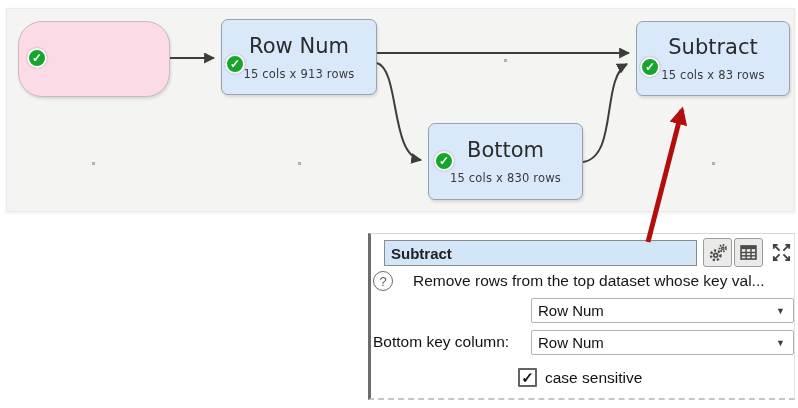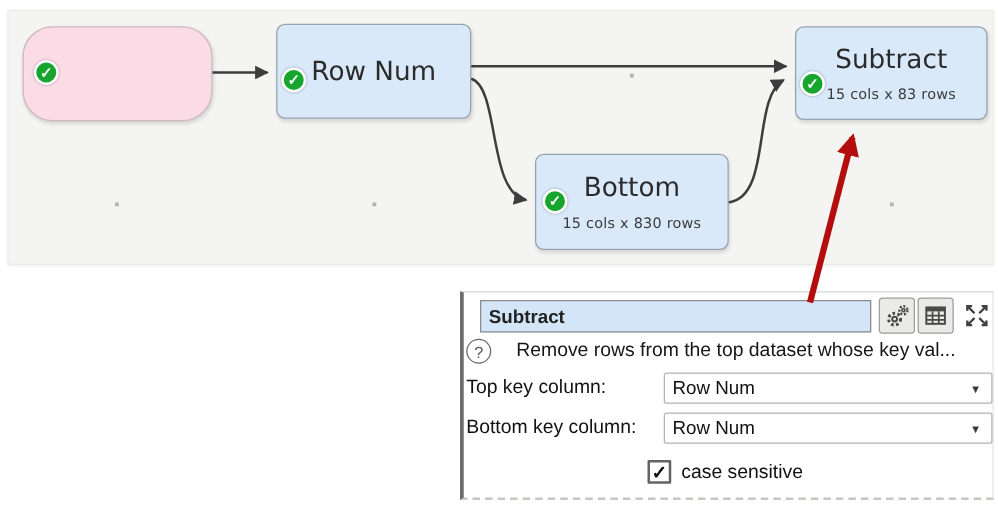--- a/index.html
+++ b/index.html
@@ -77,20 +77,21 @@
   <span class="grid-dot" style="left:705px; top:153px"></span>
 </div>
 
 <div class="node pink" style="left:18px; top:21px; width:152px; height:76px;">
   <span class="check" style="left:8px; top:26px;">✓</span>
 </div>
 
 <div class="node blue" style="left:221px; top:19px; width:156px; height:76px;">
   <span class="check" style="left:3px; top:34px;">✓</span>
   <div class="node-title">Row Num</div>
+  <div class="node-sub">15 cols x 913 rows</div>
 </div>
 
 <div class="node blue" style="left:428px; top:123px; width:155px; height:77px;">
   <span class="check" style="left:5px; top:27px;">✓</span>
   <div class="node-title">Bottom</div>
   <div class="node-sub">15 cols x 830 rows</div>
 </div>
 
 <div class="node blue" style="left:636px; top:21px; width:154px; height:75px;">
   <span class="check" style="left:3px; top:35px;">✓</span>
@@ -146,21 +147,20 @@
         <path d="M4 16 V20 H8 M4 20 L10 14"></path>
         <path d="M20 16 V20 H16 M20 20 L14 14"></path>
       </svg>
     </div>
 
     <div class="help-row">
       <div class="help-circle">?</div>
       <div class="help-text">Remove rows from the top dataset whose key val...</div>
     </div>
 
-    <div class="field-label" style="top:67px;">Top key column:</div>
     <div class="dropdown" style="top:64px;">
       <span class="dd-value">Row Num</span>
       <span class="dd-arrow">▼</span>
     </div>
 
     <div class="field-label" style="top:99px;">Bottom key column:</div>
     <div class="dropdown" style="top:96px;">
       <span class="dd-value">Row Num</span>
       <span class="dd-arrow">▼</span>
     </div>

